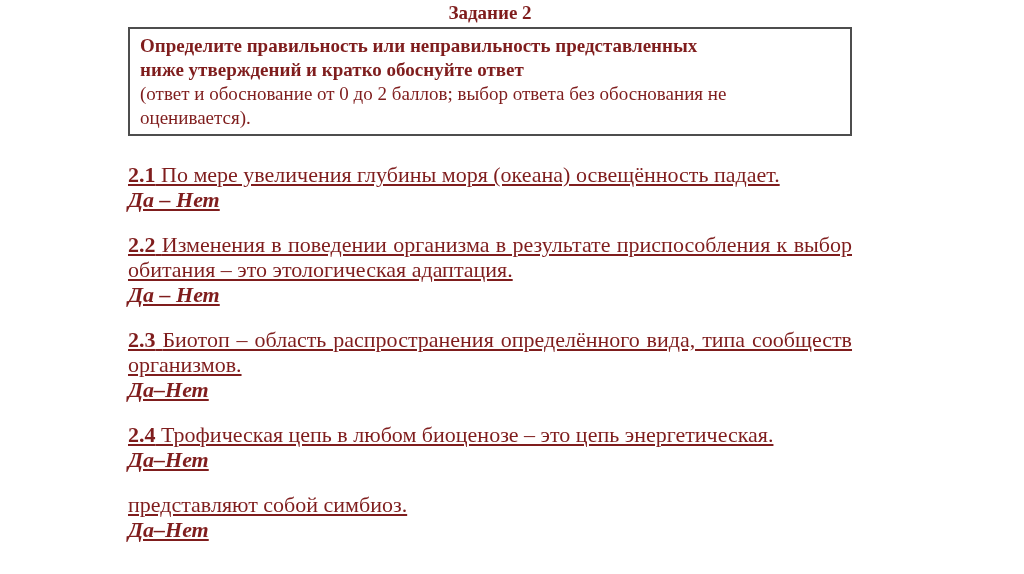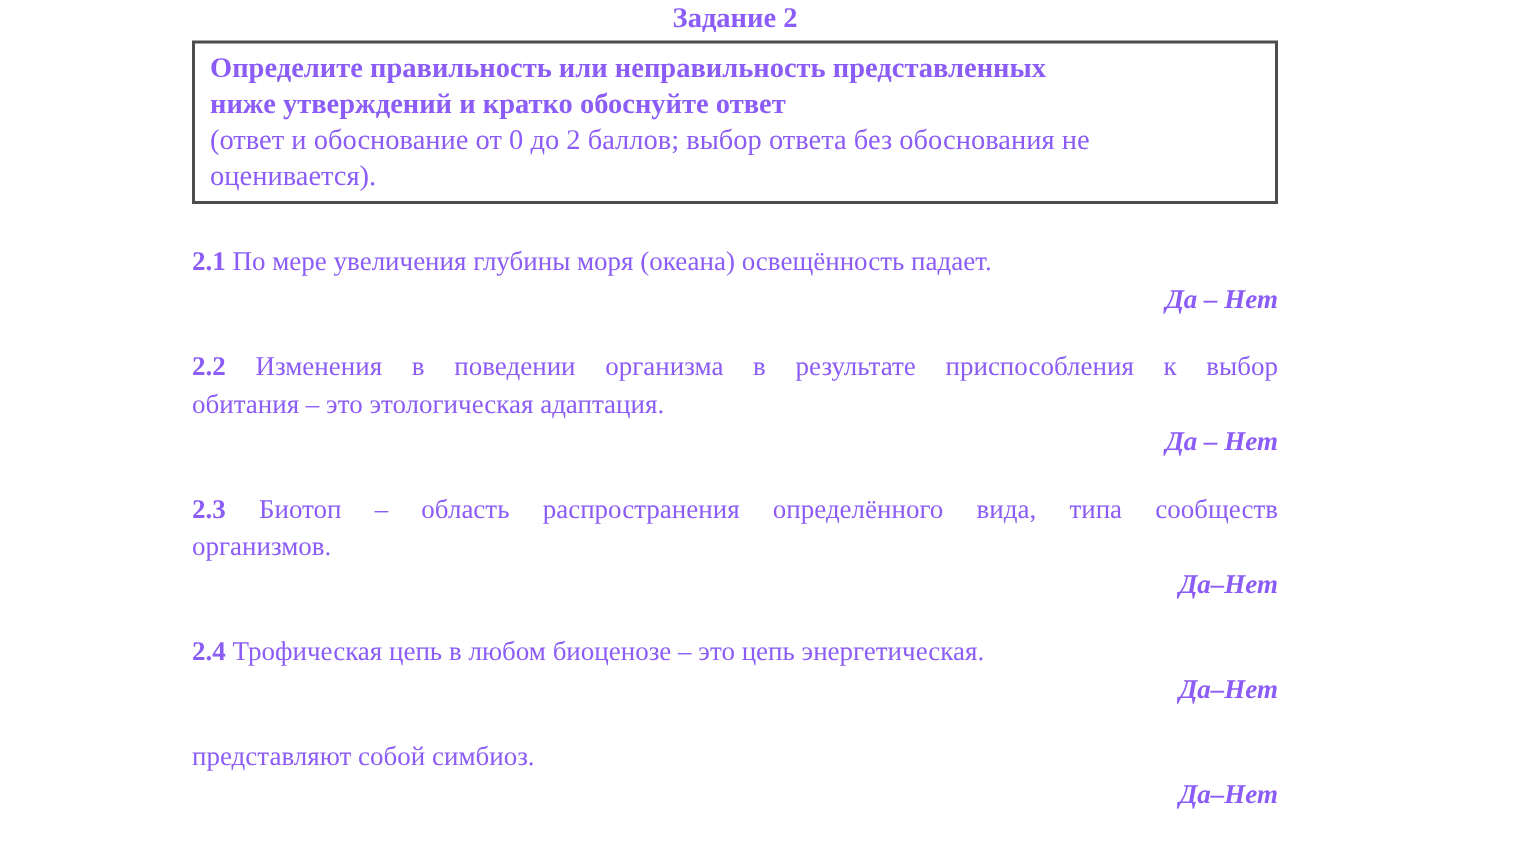--- a/index.html
+++ b/index.html
@@ -3,21 +3,21 @@
 <meta charset="utf-8">
 <style>
   html, body { margin: 0; padding: 0; background: #ffffff; }
   .page {
     position: relative;
     width: 904px;
     height: 574px;
     background: #ffffff;
     overflow: hidden;
     font-family: "Liberation Serif", "DejaVu Serif", serif;
-    color: #8b5cf6;
+    color: #7f1d1d;
   }
   .doc {
     position: absolute;
     left: 128px;
     top: 2px;
     width: 724px;
   }
   .task-title {
     text-align: center;
     font-weight: bold;
@@ -30,36 +30,36 @@
     margin-top: 3px;
     padding: 5px 10px 4px 10px;
     text-align: left;
     font-size: 19px;
     line-height: 24px;
   }
   .instruction-box .bold-line { font-weight: bold; }
   .instruction-box .italic-line { }
   .items {
     margin-top: 26px;
-    font-size: 18px;
+    font-size: 22px;
     line-height: 25px;
+    text-decoration: underline;
   }
   .item { margin-top: 20px; }
   .item:first-child { margin-top: 0; }
   .line { text-align: left; }
   .jline {
     text-align: justify;
     text-align-last: justify;
   }
   .num { font-weight: bold; }
   .answer {
     font-weight: bold;
     font-style: italic;
     margin: 0;
-    text-align: right;
   }
 </style>
 </head>
 <body>
 
 <div class="page">
   <div class="doc">
 
     <div class="task-title">Задание 2</div>
 

